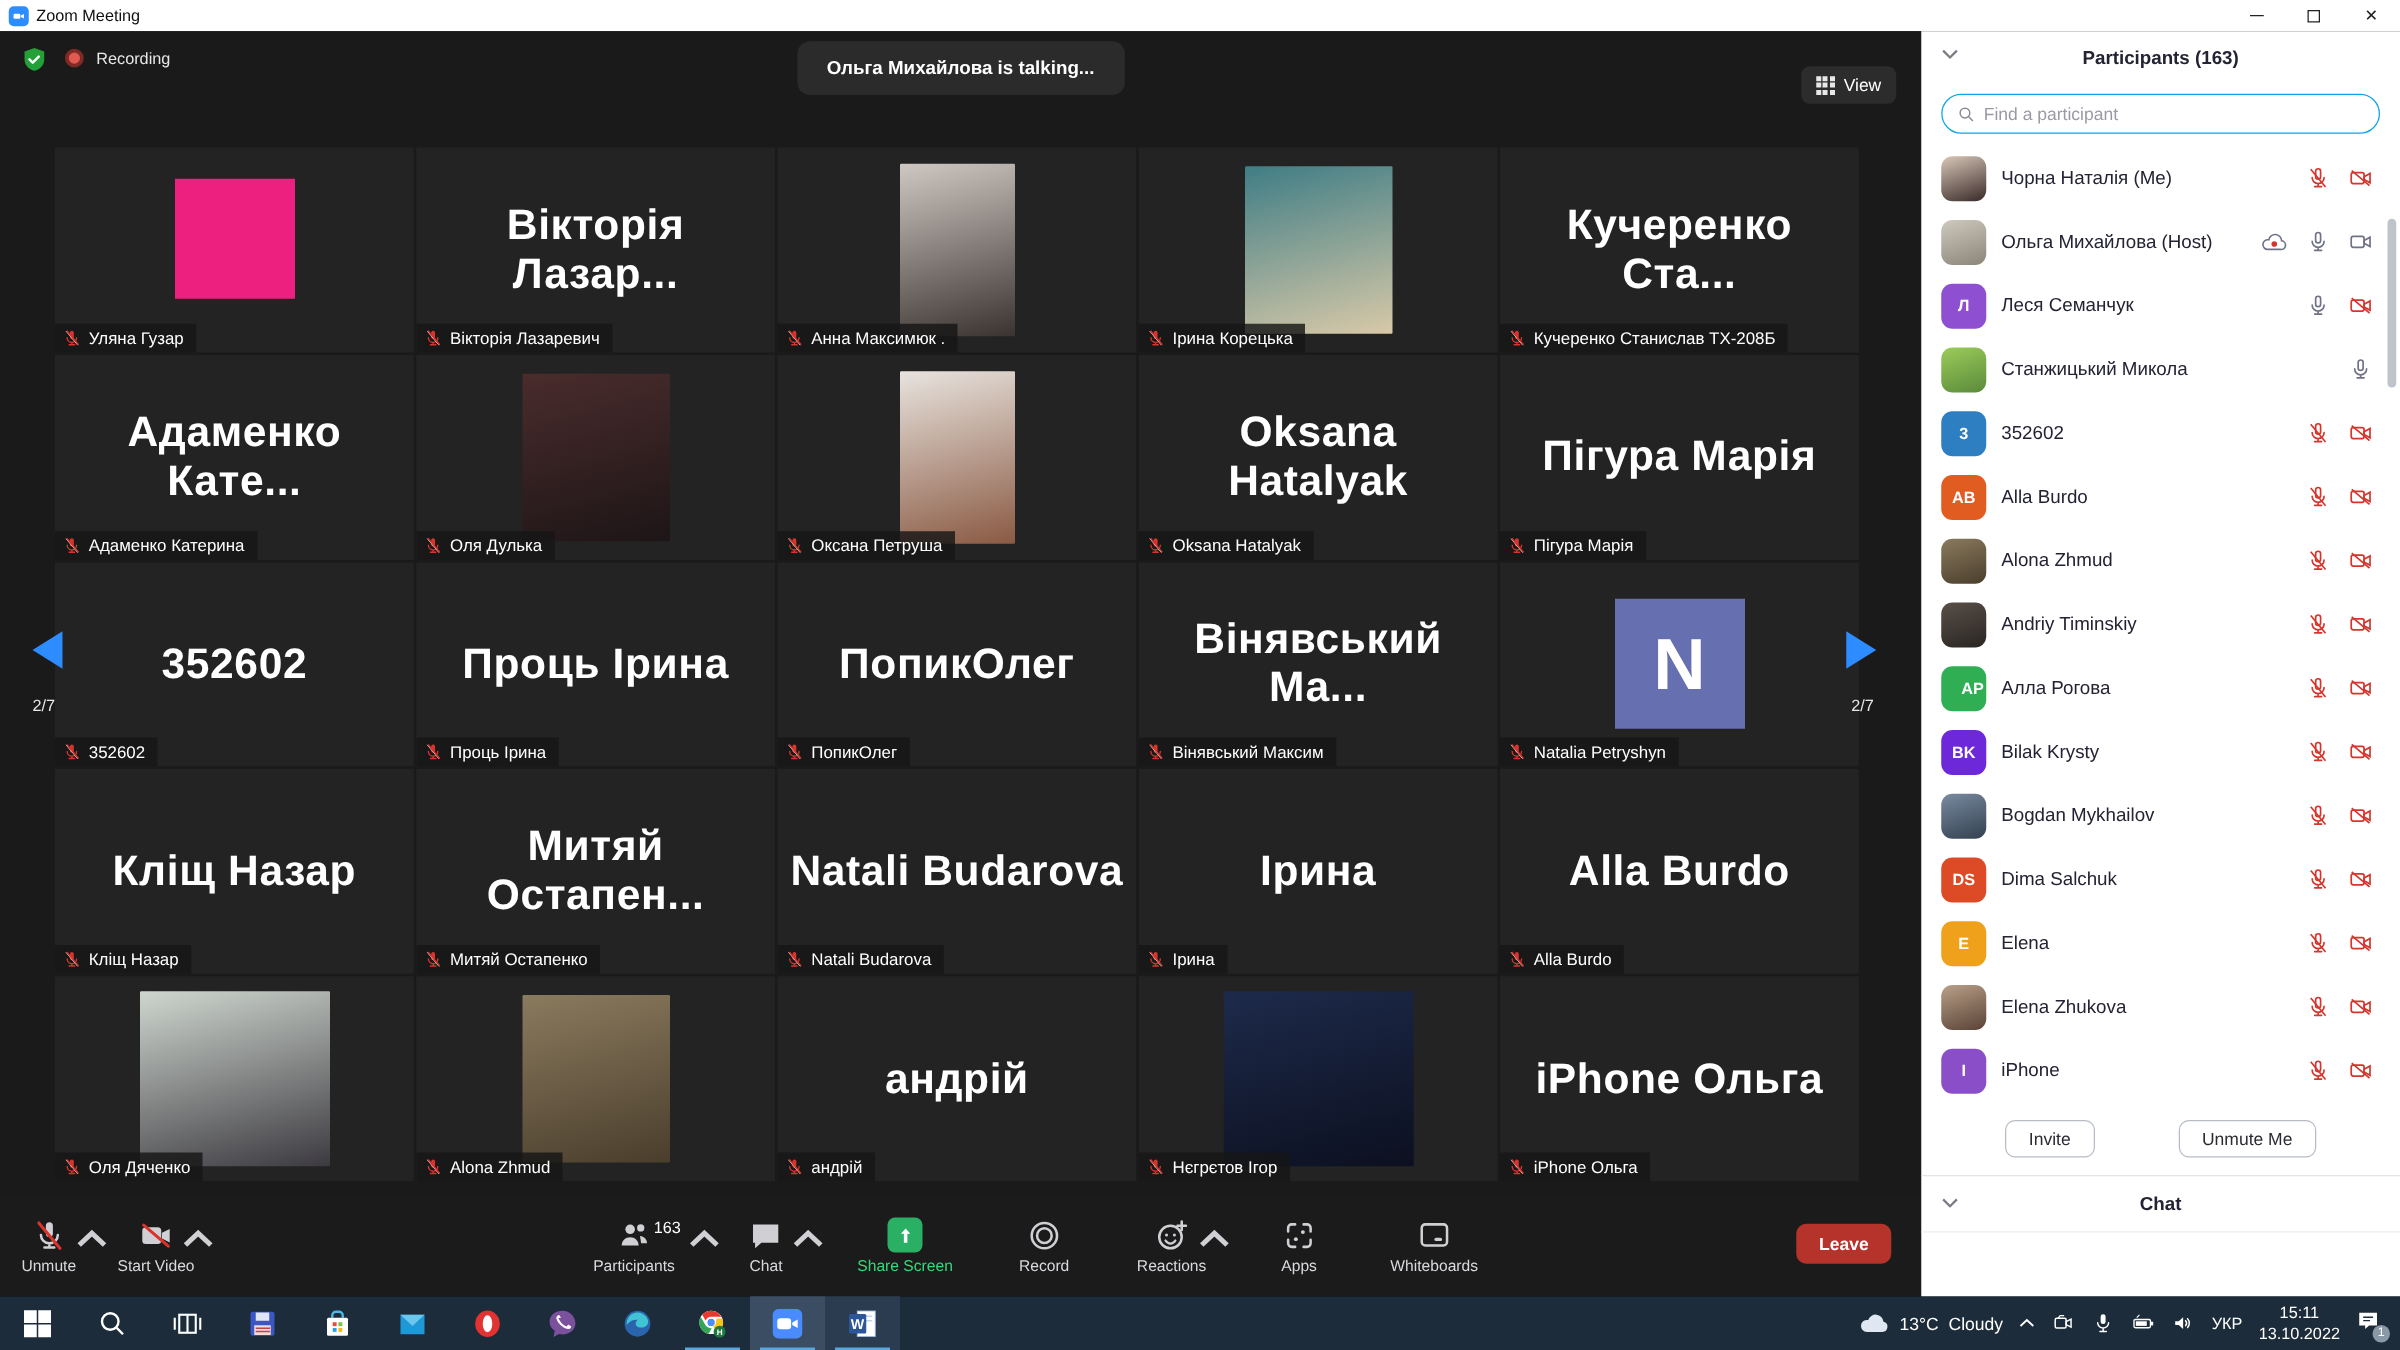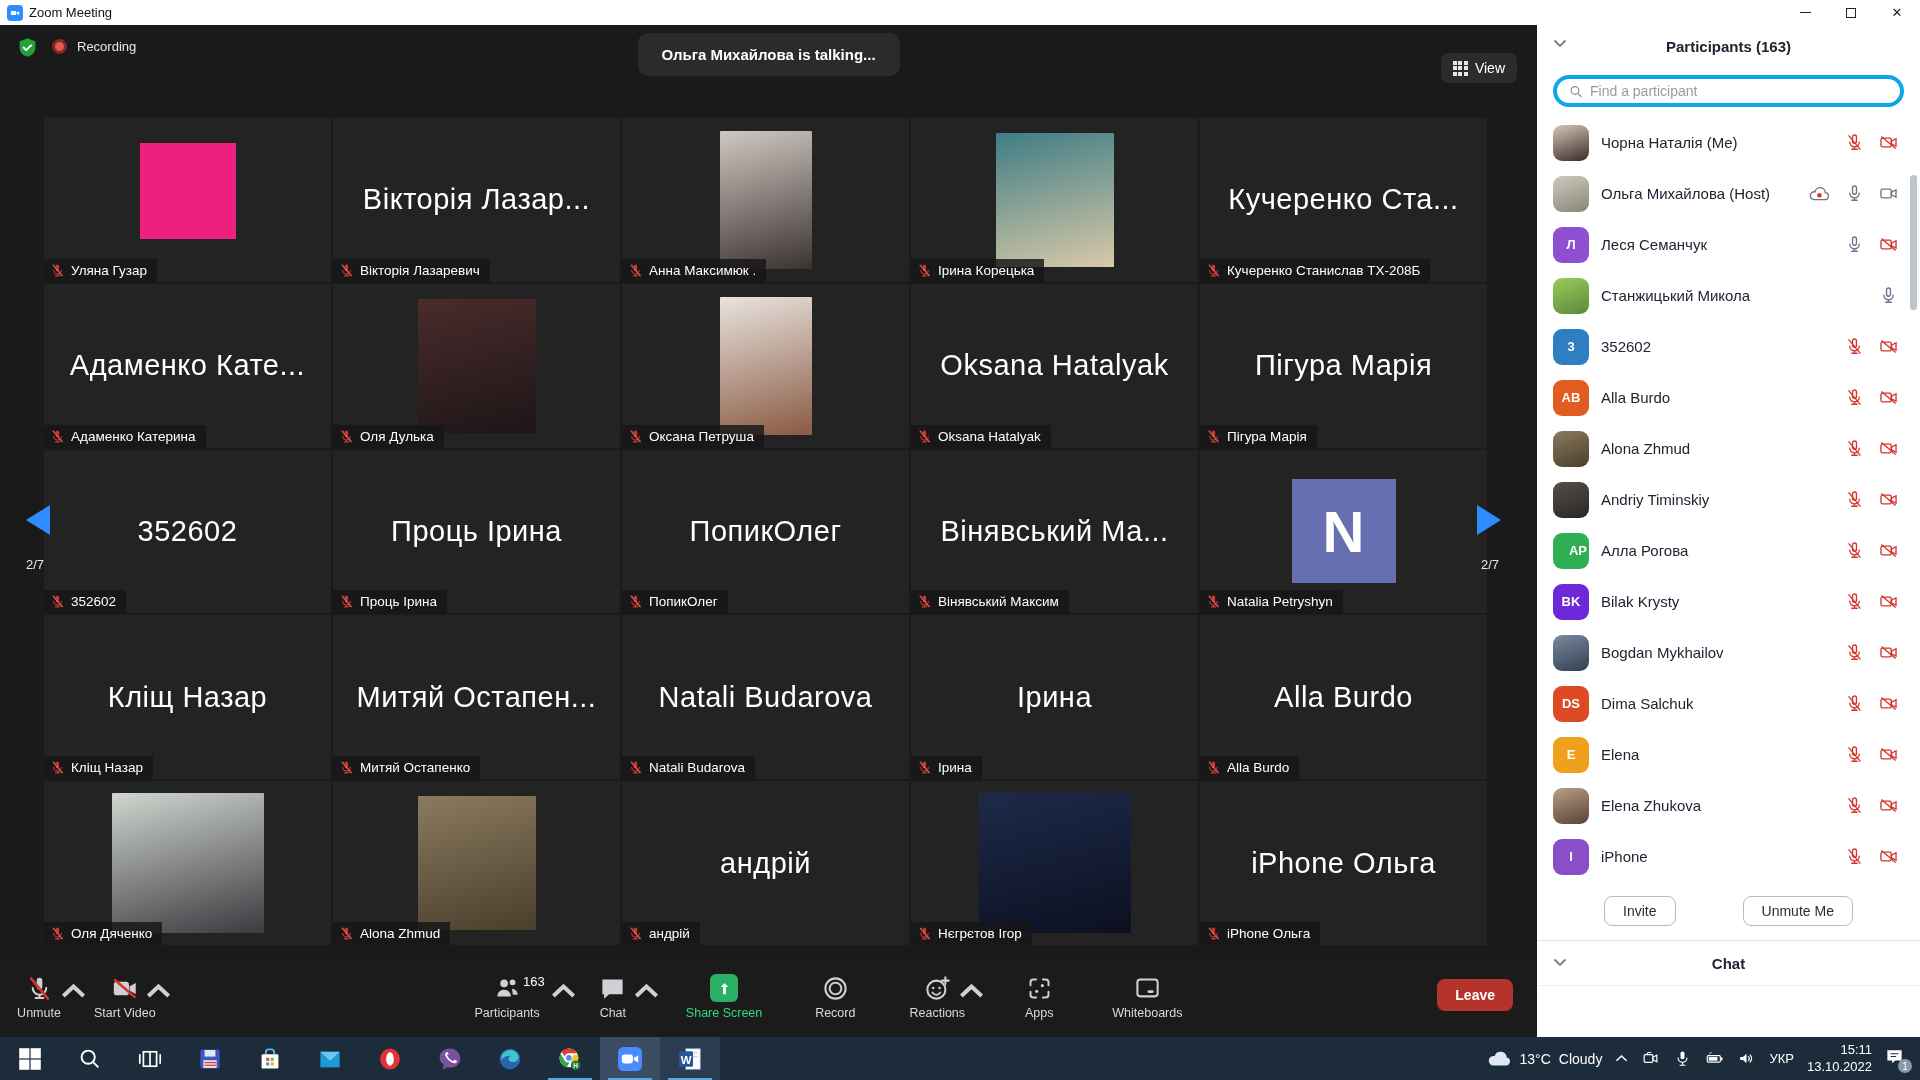--- a/index.html
+++ b/index.html
@@ -33,21 +33,21 @@
   .view-btn { position:absolute; right:20px; top:28px; background:#2c2c2c; border-radius:7px; height:30px;
     display:flex; align-items:center; gap:7px; padding:0 12px; color:#fff; font-size:14px; }
   .view-grid { display:grid; grid-template-columns:repeat(3,4px); grid-auto-rows:4px; gap:1.5px; }
   .view-grid i { background:#e8e8e8; }
 
   
   .grid-wrap { flex:1 1 auto; position:relative; }
   .vgrid { position:absolute; left:44px; right:50px; top:33px; bottom:10px; display:grid;
     grid-template-columns:repeat(5,1fr); grid-template-rows:repeat(5,1fr); gap:2px; }
   .tile { position:relative; background:#232323; overflow:hidden; display:flex; align-items:center; justify-content:center; }
-  .tile-bigtext { color:#fff; font-size:29px; font-weight:normal; letter-spacing:.5px; text-align:center; padding:0 8px; }
+  .tile-bigtext { color:#fff; font-size:34px; font-weight:bold; letter-spacing:.5px; text-align:center; padding:0 8px; }
   .tile-photo { border-radius:1px; }
   .tile-photo.narrow { width:92px; height:138px; }
   .tile-photo.square { width:118px; height:134px; }
   .tile-photo.wide  { width:152px; height:140px; }
   .tile-swatch { width:96px; height:96px; margin-bottom:18px; }
   .tile-letter { width:104px; height:104px; display:flex; align-items:center; justify-content:center;
     color:#fff; font-size:58px; font-weight:bold; }
   .tile-chip { position:absolute; left:0; bottom:0; background:rgba(22,22,22,.82); display:flex;
     align-items:center; gap:6px; padding:4px 10px 4px 6px; max-width:95%; }
   .tile-chip .chip-name { color:#fff; font-size:13.5px; white-space:nowrap; }
@@ -76,21 +76,21 @@
   .tb-item.share .tb-label { color:#35d97a; }
   .leave-btn { position:absolute; right:24px; top:24px; background:#b5332b; color:#fff; font-weight:bold;
     font-size:14px; border-radius:8px; padding:8px 18px; }
 
   
   .panel { width:383px; background:#ffffff; display:flex; flex-direction:column; position:relative; }
   .panel-header { height:42px; display:flex; align-items:center; justify-content:center; position:relative; flex:0 0 auto; }
   .panel-header .chev { position:absolute; left:16px; top:14px; width:14px; height:9px; color:#7a7a85; }
   .panel-title { font-size:15px; font-weight:bold; color:#232333; }
   .search-wrap { padding:8px 16px 10px; flex:0 0 auto; }
-  .search-box { height:32px; border:4px solid #0ea5e9; border-radius:16px; display:flex; align-items:center; padding:0 12px; gap:7px; }
+  .search-box { height:32px; border:1px solid #0ea5e9; border-radius:16px; display:flex; align-items:center; padding:0 12px; gap:7px; }
   .search-box svg { width:15px; height:15px; color:#8a8a95; }
   .search-box input { border:none; outline:none; font-size:14px; color:#333; width:100%; background:transparent;
     font-family:"Liberation Sans", sans-serif; }
   .search-box input::placeholder { color:#9a9aa5; }
   .plist { flex:0 0 auto; }
   .p-row { height:51px; display:flex; align-items:center; padding:0 22px 0 16px; gap:12px; }
   .p-avatar { width:36px; height:36px; border-radius:9px; flex:0 0 auto; display:flex; align-items:center; justify-content:center; }
   .p-initials { color:#fff; font-size:13px; font-weight:bold; }
   .p-name { flex:1 1 auto; font-size:15px; color:#232333; white-space:nowrap; overflow:hidden; }
   .p-icons { display:flex; align-items:center; gap:15px; flex:0 0 auto; }
@@ -117,21 +117,21 @@
   .task-app { width:60px; display:flex; align-items:center; justify-content:center; position:relative; }
   .task-app svg { width:24px; height:24px; }
   .task-app.running::after { content:""; position:absolute; left:8px; right:8px; bottom:0; height:2.5px; background:#5aa7dd; }
   .task-app.active { background:#3a4d63; }
   .task-app.active2 { background:#2c3c50; }
   .tray { margin-left:auto; display:flex; align-items:center; gap:13px; padding-right:10px; color:#fff; }
   .tray svg { width:19px; height:19px; color:#eef2f8; }
   .weather { display:flex; align-items:center; gap:8px; font-size:14px; }
   .weather svg { width:26px; height:26px; }
   .lang { font-size:13px; }
-  .clock { text-align:right; font-size:13px; line-height:1.3; }
+  .clock { text-align:center; font-size:13px; line-height:1.3; }
   .notif { position:relative; padding-right:6px; }
   .notif .badge { position:absolute; right:-2px; bottom:-3px; width:14px; height:14px; border-radius:50%;
     background:#8a99a8; color:#fff; font-size:10px; display:flex; align-items:center; justify-content:center; }
 </style>
 </head>
 <body>
 
 <div class="screen">
 
   <div class="titlebar">

